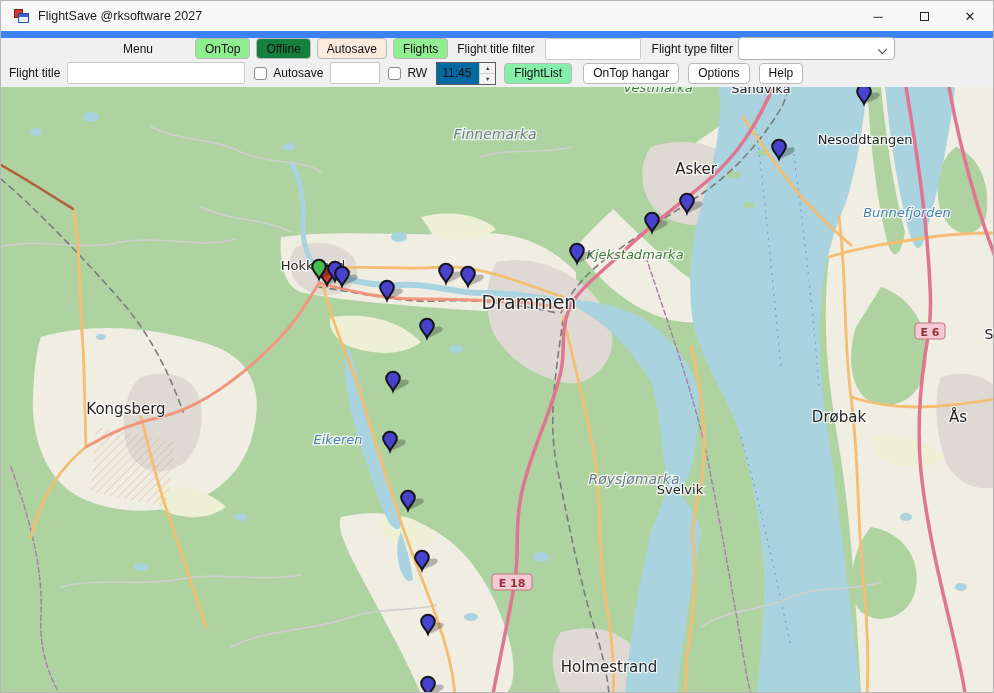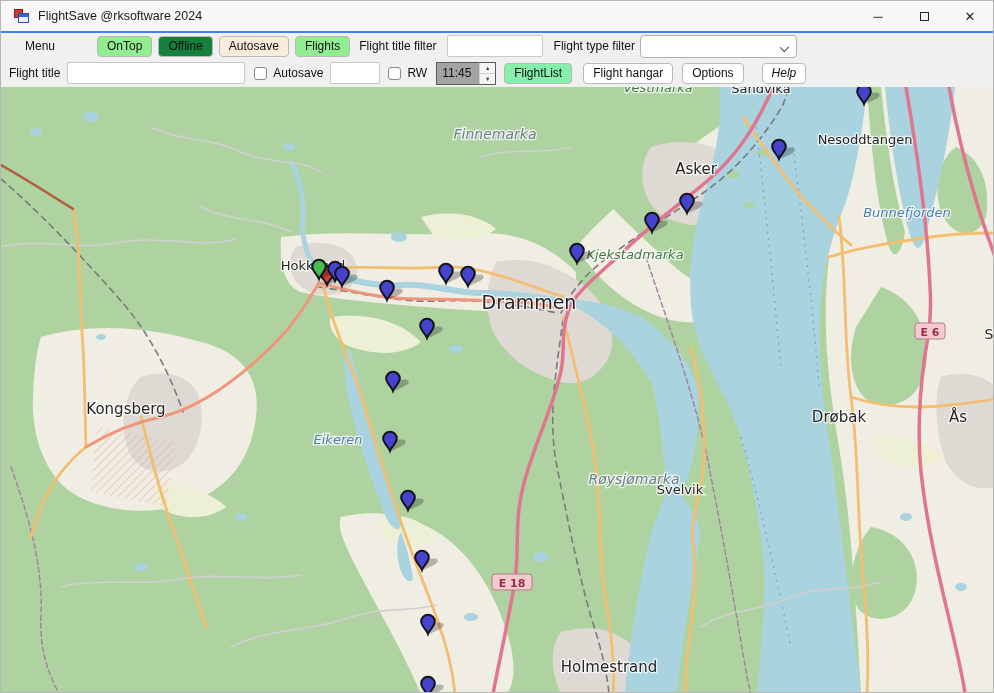--- a/index.html
+++ b/index.html
@@ -13,29 +13,29 @@
   .app-icon .sq1 { position:absolute; left:0; top:1px; width:9px; height:9px; background:#d23b2e; border:1px solid #7d1f17; }
   .app-icon .sq2 { position:absolute; left:4px; top:5px; width:11px; height:10px; background:#e8f0fb; border:1px solid #2b4fa0; }
   .app-icon .sq2::before { content:""; position:absolute; left:0; top:0; width:100%; height:3px; background:#3b63c4; }
   .title-text { font-size:12.5px; color:#1a1a1a; margin-left:8px; }
   .winbtns { position:absolute; right:0; top:0; height:30px; display:flex; }
   .winbtn { width:46px; height:30px; display:flex; align-items:center; justify-content:center; color:#222; font-size:13px; cursor:default; }
   .winbtn .maxbox { width:9px; height:9px; border:1.2px solid #222; }
 
   
   .row { height:28px; background:#f0f0f0; display:flex; align-items:center; font-size:12px; color:#111; }
-  .row1 { border-top:2px solid #3b82f6; }
+  .row1 { border-top:7px solid #3b82f6;justify-content:center; }
   .menu-item { margin-left:18px; padding:3px 6px; }
   .tbtn { border:1px solid #b9b9b9; border-radius:4px; padding:2.5px 9px; font-size:12px; background:#fff; color:#111; white-space:nowrap; font-family:"Liberation Sans",sans-serif; }
   .lbl { white-space:nowrap; }
   .tinput { height:22px; border:1px solid #c9c9c9; border-radius:2px; background:#fff; font-size:12px; padding:0 4px; font-family:"Liberation Sans",sans-serif; }
   .combo { height:23px; width:157px; border:1px solid #b0b0b0; border-radius:4px; background:#fff; position:relative; }
   .combo .chev { position:absolute; right:8px; top:8px; width:7px; height:7px; border-left:1.5px solid #444; border-bottom:1.5px solid #444; transform:rotate(-45deg) scale(1,0.9); }
   .cb { width:13px; height:13px; border:1px solid #8a8a8a; border-radius:3px; background:#fff; display:inline-block; }
-  .updown { height:23px; width:60px; border:1px solid #5a5a5a; background:#a3a3a3; display:flex; }
+  .updown { height:23px; width:60px; border:1px solid #5a5a5a; background:#0369a1; display:flex; }
   .updown .val { flex:1; font-size:12px; padding:3px 0 0 5px; }
   .updown .spins { width:16px; border-left:1px solid #cfcfcf; display:flex; flex-direction:column; }
   .updown .spin { flex:1; font-size:5.5px; color:#333; display:flex; align-items:center; justify-content:center; background:#f4f4f4; }
   .updown .spin + .spin { border-top:1px solid #cfcfcf; }
 
   
   .map-wrap { position:absolute; left:0; top:86px; width:994px; height:607px; background:#afd3a0; }
   svg text.ml { font-family:"DejaVu Sans", sans-serif; text-anchor:middle; fill:#252525;
                 paint-order:stroke; stroke:#ffffff; stroke-width:2.6px; stroke-opacity:.75; }
   svg text.area-green { fill:#3e7a3e; font-style:italic; }
@@ -44,21 +44,21 @@
   svg text.shield-text{ font-family:"DejaVu Sans",sans-serif; font-size:11px; fill:#93303e; text-anchor:middle; font-weight:bold; }
 </style>
 </head>
 <body>
 
 <div class="titlebar">
   <div class="app-icon">
       <div class="sq1"></div>
       <div class="sq2"></div>
     </div>
-  <div class="title-text">FlightSave @rksoftware 2024</div>
+  <div class="title-text">FlightSave @rksoftware 2027</div>
   <div class="winbtns">
     <div class="winbtn">
         <span>─</span>
       </div>
     <div class="winbtn">
         <span class="maxbox"></span>
       </div>
     <div class="winbtn">
         <span>✕</span>
       </div>
@@ -89,23 +89,23 @@
   <span class="cb" style="margin-left:8px;"></span>
   <span class="lbl" style="margin-left:6px;">RW</span>
   <div class="updown" style="margin-left:9px;">
     <div class="val">11:45</div>
     <div class="spins">
       <div class="spin">▲</div>
       <div class="spin">▼</div>
     </div>
   </div>
   <button class="tbtn" style="margin-left:8px; background:#86efac; width:68px;">FlightList</button>
-  <button class="tbtn" style="margin-left:11px;">Flight hangar</button>
+  <button class="tbtn" style="margin-left:11px;">OnTop hangar</button>
   <button class="tbtn" style="margin-left:9px;">Options</button>
-  <button class="tbtn" style="margin-left:18px;font-style:italic;">Help</button>
+  <button class="tbtn" style="margin-left:9px;">Help</button>
 </div>
 
 <div class="map-wrap">
 <svg id="mapsvg" width="994" height="607" viewBox="0 0 994 607">
   <defs>
     <pattern id="hatch" width="6" height="6" patternTransform="rotate(45)" patternUnits="userSpaceOnUse">
       <rect width="6" height="6" fill="none"></rect>
       <line x1="0" y1="0" x2="0" y2="6" stroke="#e29a9a" stroke-width="1.5"></line>
     </pattern>
   </defs>

